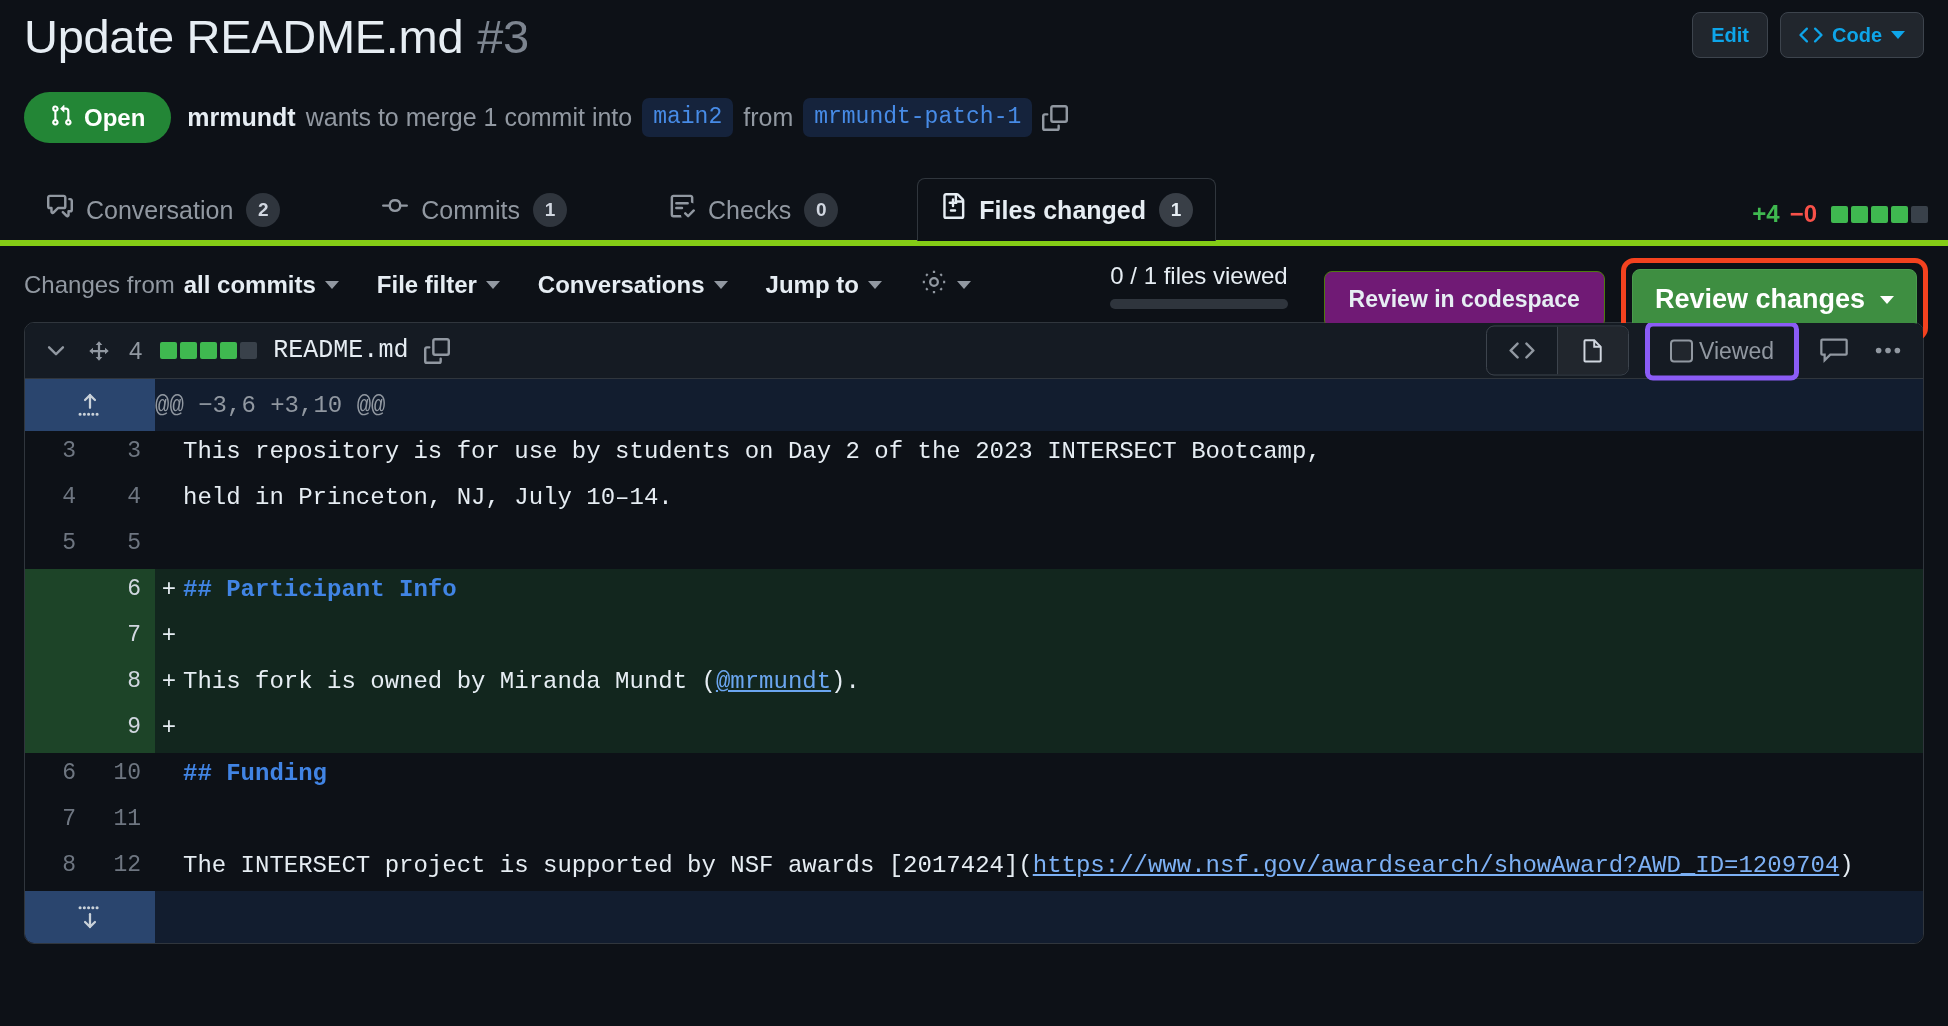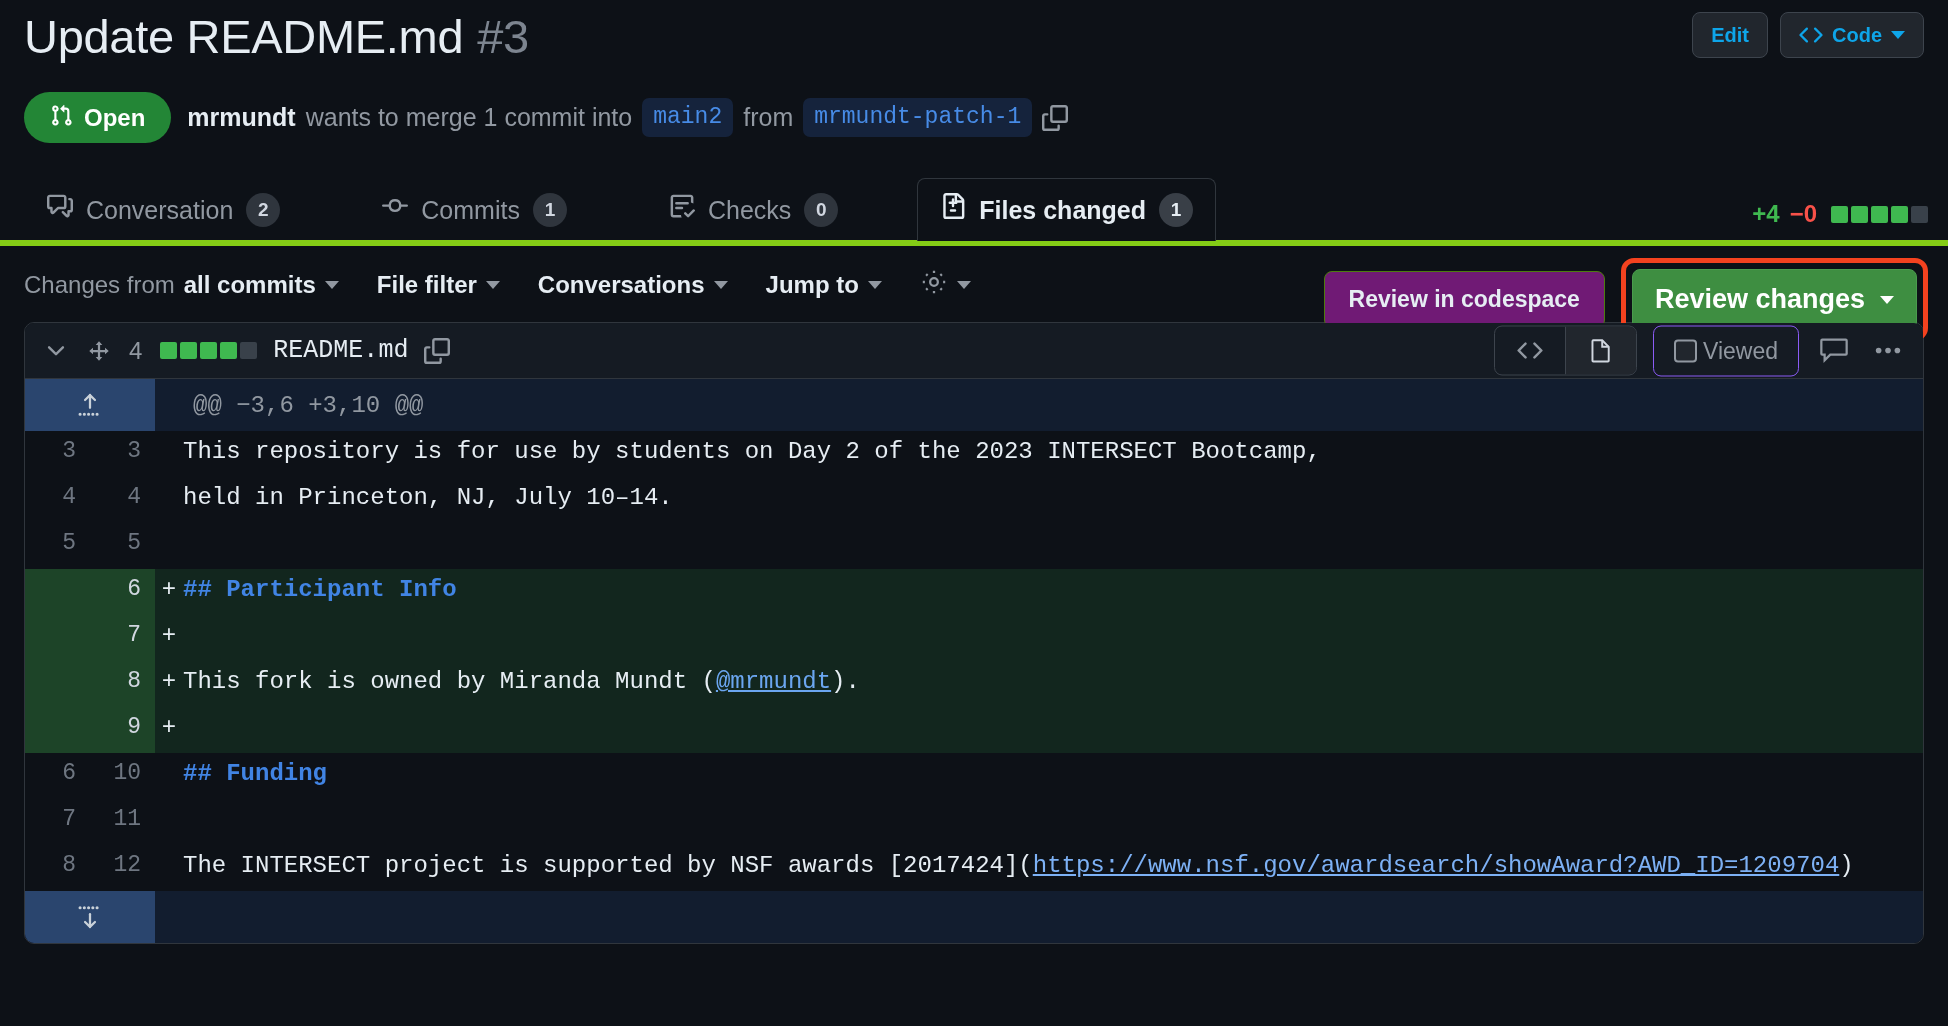--- a/index.html
+++ b/index.html
@@ -144,21 +144,21 @@
     position: absolute; right: 16px; top: 50%; transform: translateY(-50%);
     display: flex; align-items: center; gap: 16px;
   }
   .seg-group { display: flex; border: 1px solid #3d444d; border-radius: 8px; overflow: hidden; }
   .seg {
     padding: 11px 22px; color: #9198a1; cursor: pointer;
     display: flex; align-items: center; justify-content: center;
   }
   .seg.on { background: #21262d; color: #d1d7e0; border-left: 1px solid #3d444d; }
   .viewed-btn {
-    border: 1px solid #8b5cf6; border-radius: 8px; background: transparent;
+    border: 5px solid #8b5cf6; border-radius: 8px; background: transparent;
     color: #9198a1; font-size: 23px; padding: 11px 20px;
     display: flex; align-items: center; gap: 6px; cursor: pointer;
   }
   .chkbox {
     width: 23px; height: 23px; border-radius: 4px;
     border: 2px solid #9198a1; background: #21262d;
   }
   .icon-btn { color: #9198a1; cursor: pointer; display: flex; align-items: center; padding: 4px; }
 
   
@@ -176,21 +176,21 @@
   .drow.add { background: #12261e; }
   .drow.add .gut { background: #1d4428; color: #d1d7e0; }
   .drow.add .marker { color: #e6edf3; }
 
   .hunk { display: flex; align-items: stretch; background: #121d2f; min-height: 52px; }
   .hunk-expand {
     width: 130px; flex: none; background: #2a456e; color: #c9d1d9;
     display: flex; align-items: center; justify-content: center; cursor: pointer;
   }
   .hunk-text {
-    flex: 1; display: flex; align-items: center; padding-left: 38px;
+    flex: 1; display: flex; align-items: center; 
     color: #9198a1; font-family: "Liberation Mono", monospace; font-size: 24px;
   }
   .hunk.bottom { background: #121d2f; }
 
   .md-head { color: #4184e4; font-weight: 700; }
   .md-link { color: #7db1f5; text-decoration: underline; }
   .md-user { color: #6ba6f0; text-decoration: underline; }
 </style>
 </head>
 <body>
@@ -324,20 +324,24 @@
   <div class="tb-item">
     <span>
       <svg width="28" height="28" viewBox="0 0 16 16" fill="none" stroke="currentColor" stroke-width="1.3">
           <circle cx="8" cy="8" r="2.2"></circle>
           <path d="M8 1.6v1.2M8 13.2v1.2M14.4 8h-1.2M2.8 8H1.6M12.5 3.5l-.85.85M4.35 11.65l-.85.85M12.5 12.5l-.85-.85M4.35 4.35l-.85-.85"></path>
         </svg>
     </span>
     <span class="caret"></span>
   </div>
 
+  <div class="viewed-block">
+    <span class="viewed-text">0 / 1 files viewed</span>
+    <span class="progress-track"></span>
+  </div>
 
   <div class="toolbar-right">
     <button class="btn-codespace">Review in codespace</button>
     <div class="highlight-box">
       <button class="btn-review">
         <span>Review changes</span>
         <span class="caret"></span>
       </button>
     </div>
   </div>

